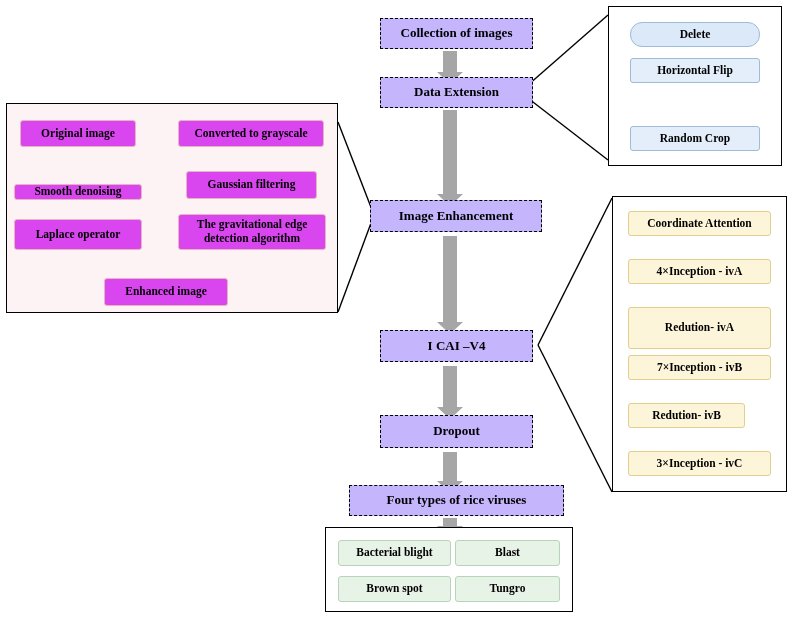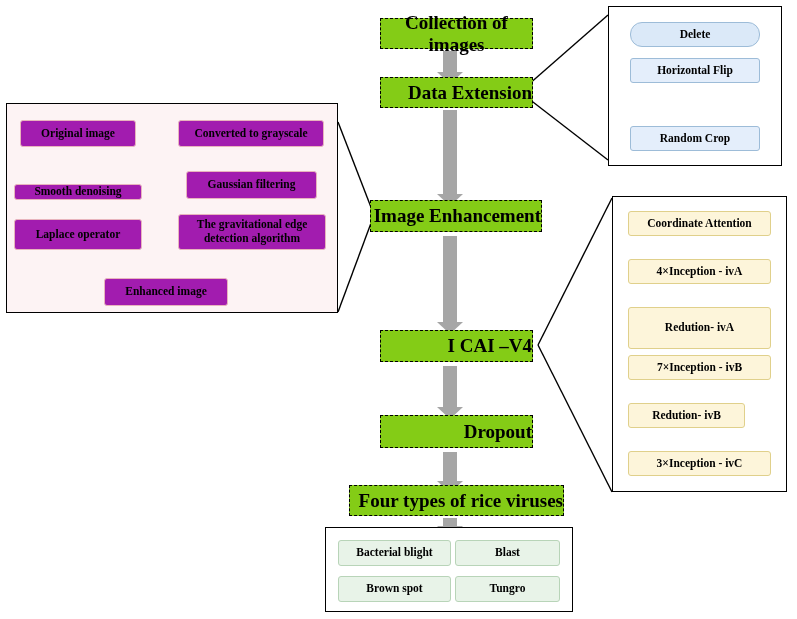--- a/index.html
+++ b/index.html
@@ -24,23 +24,22 @@
     align-items: center;
     justify-content: center;
     text-align: center;
     font-weight: bold;
     color: #000000;
     line-height: 1.15;
   }
   
   .dashed {
     border: 1.6px dashed #000000;
-    background: #84cc16;
-    font-size: 19px;
-    justify-content: flex-end;
+    background: #c4b5fd;
+    font-size: 13px;
   }
   
   .panel {
     position: absolute;
     box-sizing: border-box;
     border: 1.6px solid #000000;
   }
   .panel-pink {
     background: #fdf3f4;
   }
@@ -54,21 +53,21 @@
     display: flex;
     align-items: center;
     justify-content: center;
     text-align: center;
     font-weight: bold;
     font-size: 11.5px;
     color: #000000;
     line-height: 1.2;
   }
   .box-pink {
-    background: #a21caf;
+    background: #d946ef;
     border: 1px solid #e8b4bd;
     border-radius: 3px;
   }
   .box-blue {
     background: #e4eefb;
     border: 1px solid #9dbcd8;
     border-radius: 3px;
   }
   .box-blue-fill {
     background: #dbe9f8;

